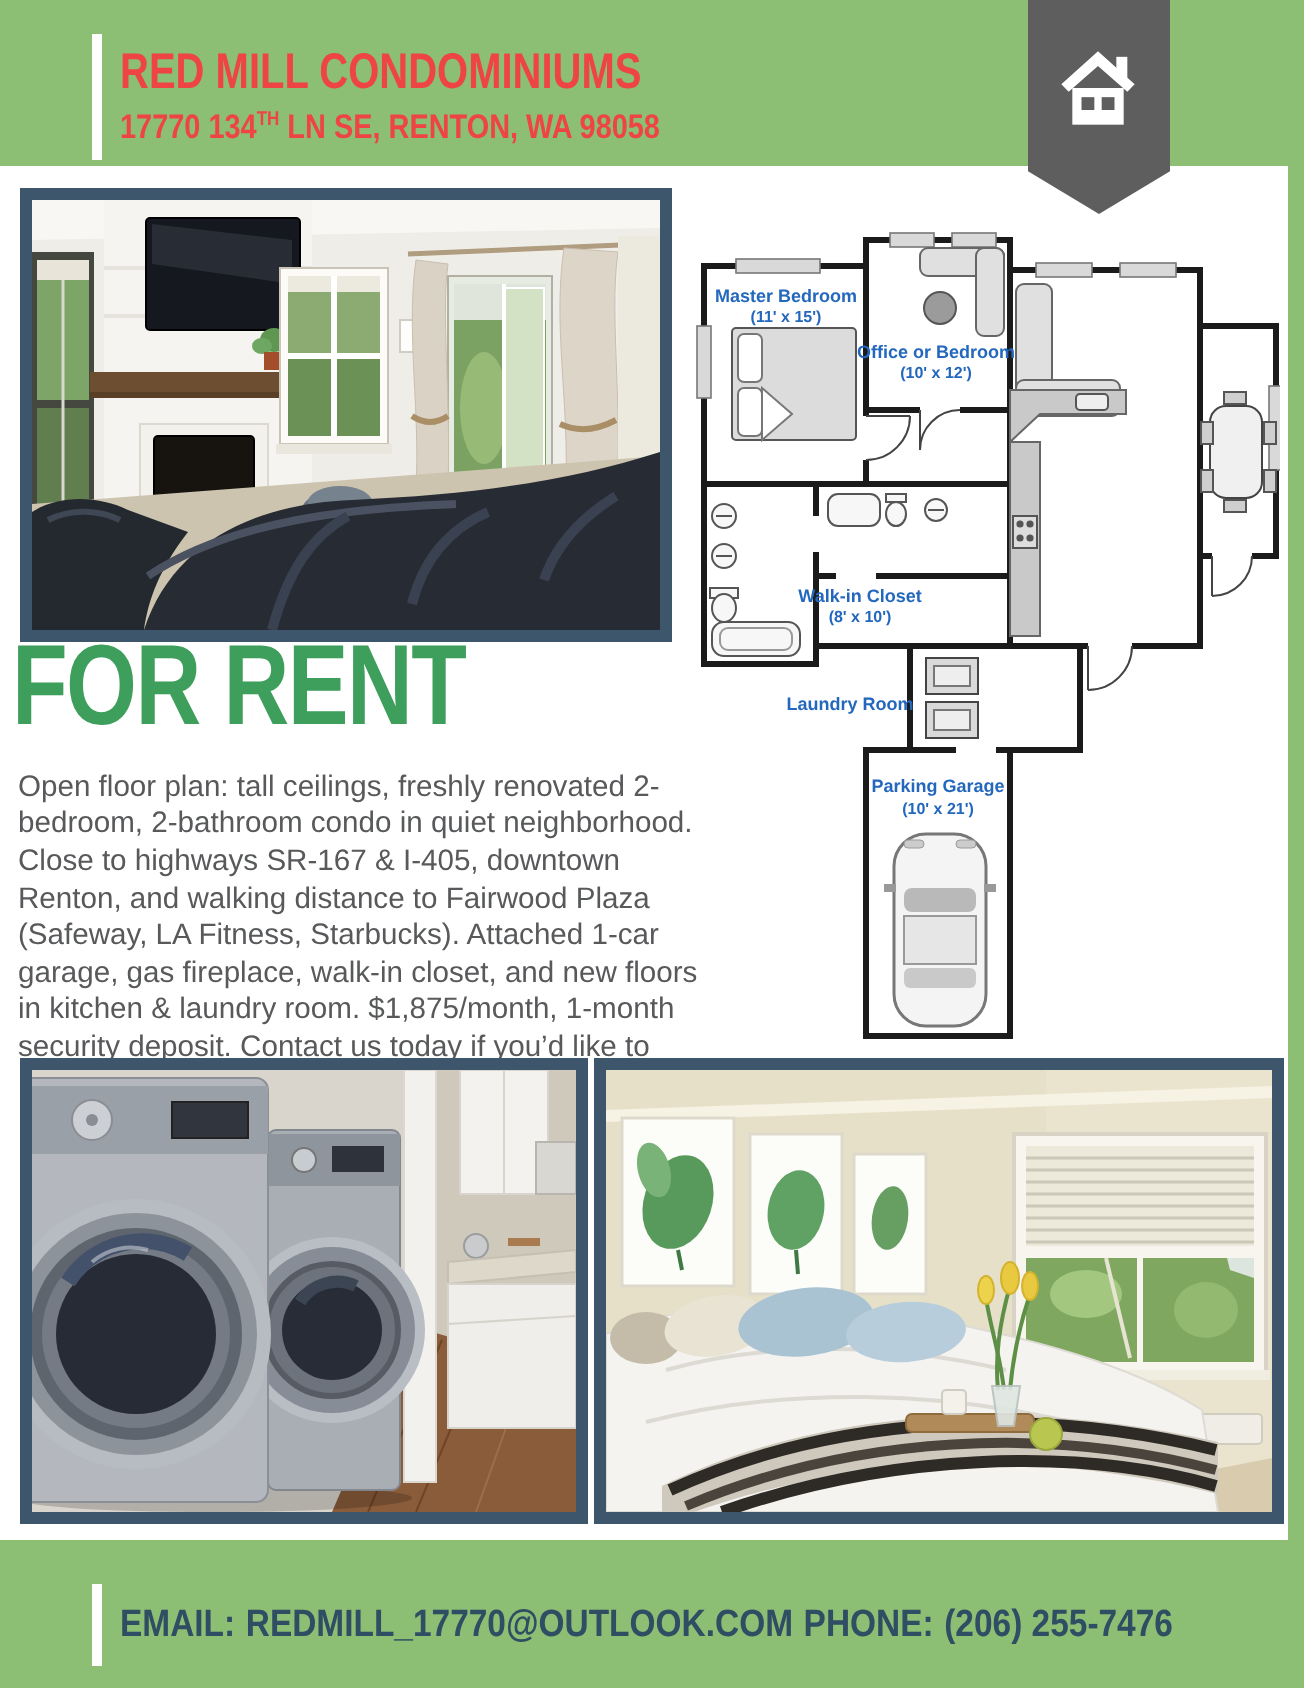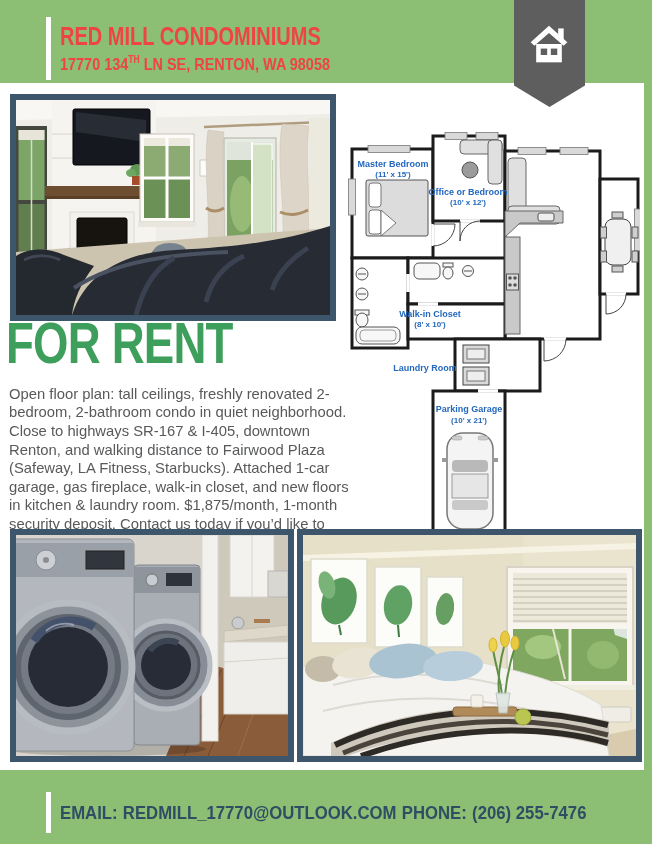--- a/index.html
+++ b/index.html
@@ -28,21 +28,21 @@
             letter-spacing:-1px;transform:scaleX(.8);transform-origin:left top;}
   .description{position:absolute;left:9px;top:370px;width:348px;color:#58595B;
                font-size:14.8px;line-height:18.6px;}
   
   .photo{position:absolute;border:6px solid #3E566B;box-sizing:border-box;background:#ddd;}
   .photo svg{display:block;}
   .photo-living{left:10px;top:94px;width:326px;height:227px;}
   .photo-laundry{left:10px;top:529px;width:284px;height:233px;}
   .photo-bedroom{left:297px;top:529px;width:345px;height:233px;}
   
-  .floorplan{position:absolute;left:348px;top:124px;width:292px;height:422px;}
+  .floorplan{position:absolute;left:348px;top:108px;width:292px;height:422px;}
   .plan-label{fill:#2468BE;font-weight:bold;font-family:"Liberation Sans",sans-serif;text-anchor:middle;}
   .wall{fill:#ffffff;stroke:#1b1b1b;stroke-width:3;}
   .win{fill:#d9d9d9;stroke:#777;stroke-width:.8;}
   .furn{fill:#e0e0e0;stroke:#666;stroke-width:1;}
   .fix{fill:#f7f7f7;stroke:#555;stroke-width:1;}
   .cut{stroke:#fff;stroke-width:3.6;}
   .door{stroke:#444;stroke-width:1;fill:none;}
 </style>
 </head>
 <body>

